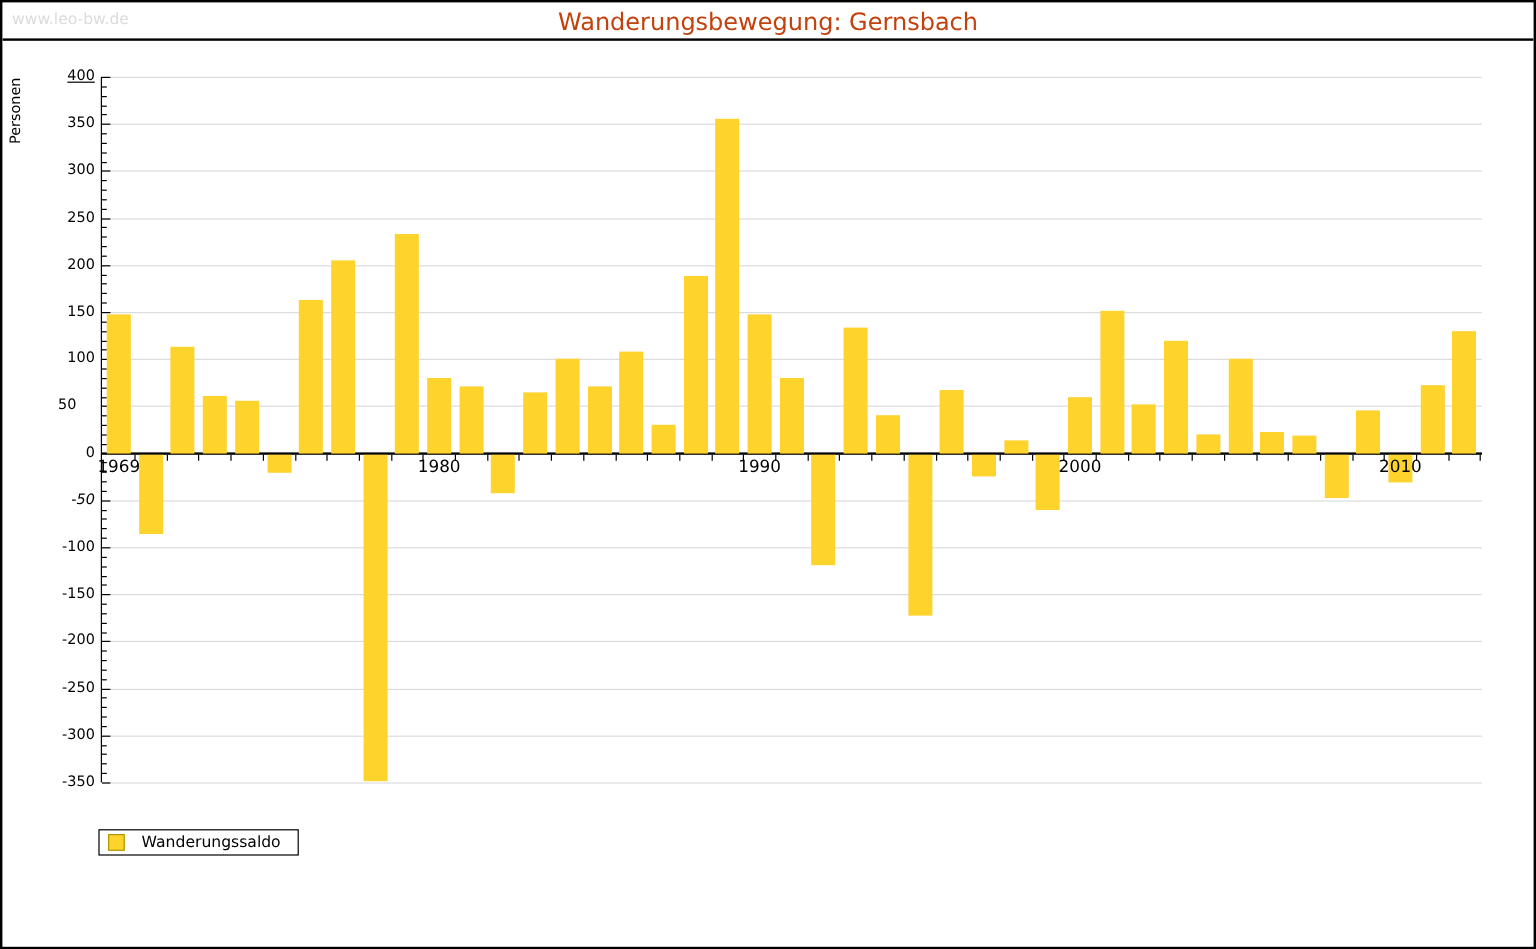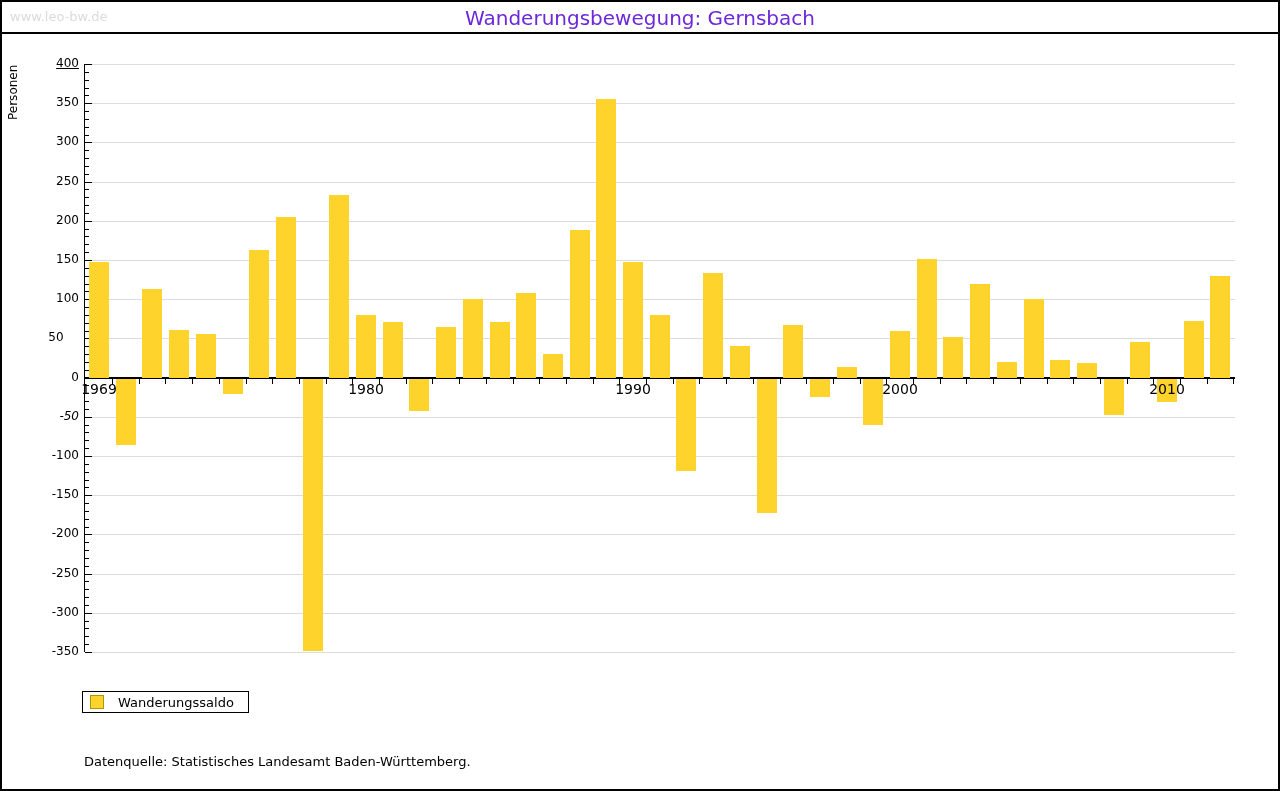--- a/index.html
+++ b/index.html
@@ -3,21 +3,21 @@
 <meta charset="utf-8">
 <style>
   html,body{margin:0;padding:0;background:#fff;}
   .frame{
     position:relative;width:1280px;height:791px;box-sizing:border-box;
     border:2px solid #000;background:#fff;overflow:hidden;
     font-family:"DejaVu Sans","Liberation Sans",sans-serif;color:#000;
   }
   .header{position:absolute;left:0;top:0;width:100%;height:30px;border-bottom:2px solid #000;}
   .watermark{position:absolute;left:8px;top:7px;font-size:13px;color:#dbdbdb;}
-  .title{position:absolute;left:0;top:4px;width:100%;text-align:center;font-size:20px;color:#6d28d9;}
+  .title{position:absolute;left:0;top:4px;width:100%;text-align:center;font-size:20px;color:#c2410c;}
   .ylabel{position:absolute;left:4px;top:60px;font-size:12px;transform:rotate(-90deg);transform-origin:left top;
           white-space:nowrap;translate:0 58px;}
   .plot{position:absolute;left:82px;top:62px;width:1150px;height:588px;border-left:1px solid #000;}
   .gridline{position:absolute;left:0;width:100%;height:1px;background:#dcdcdc;}
   .zero-line{position:absolute;left:0;width:100%;height:2px;background:#000;}
   .ytick{position:absolute;height:1px;background:#000;left:0;}
   .ytick-label{position:absolute;width:46px;text-align:right;font-size:12px;left:30px;}
   .bar{position:absolute;width:20px;}
   .xtick{position:absolute;width:1px;height:5px;background:#000;}
   .xyear{position:absolute;width:64px;text-align:center;font-size:14px;}
@@ -240,15 +240,14 @@
       <div class="xyear" style="left: 516px; top: 316.6px;">1990</div>
       <div class="xyear" style="left: 783px; top: 316.6px;">2000</div>
       <div class="xyear" style="left: 1050px; top: 316.6px;">2010</div>
     </div>
 
   <div class="legend">
     <span class="swatch" style="background: rgb(253, 211, 44); border: 1px solid rgb(175, 152, 7);"></span>
     <span class="legend-label">Wanderungssaldo</span>
   </div>
 
-  <div class="footnote fn2">Datenquelle: Statistisches Landesamt Baden-Württemberg.</div>
 
 </div>
 
 </body></html>

